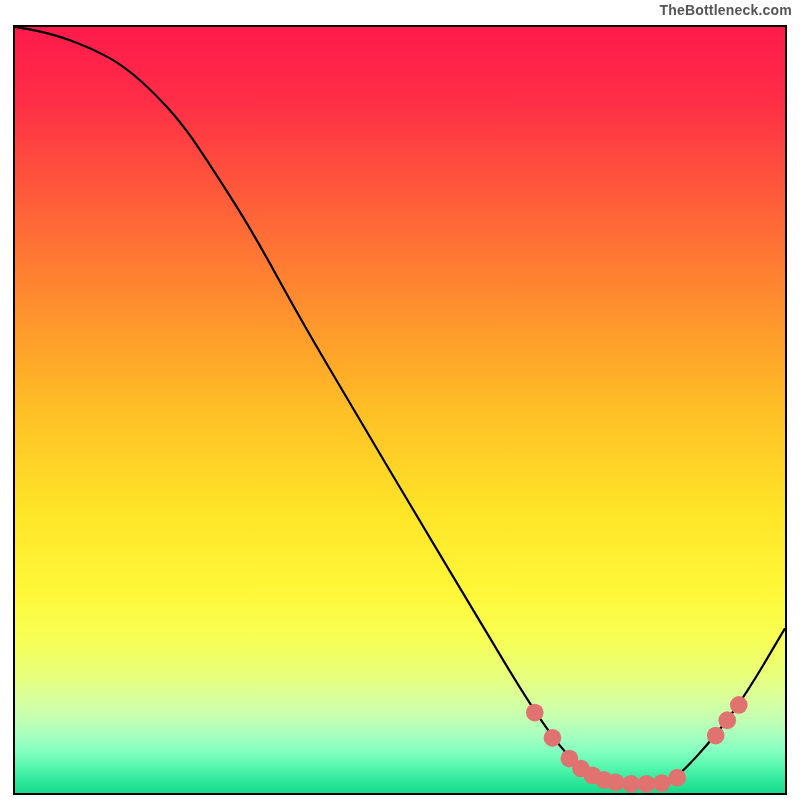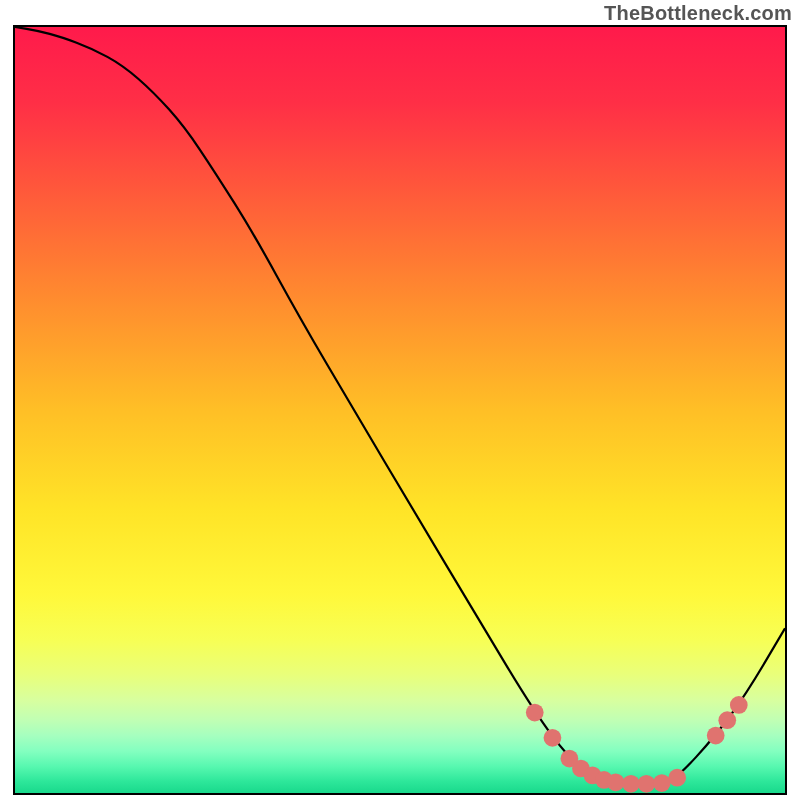--- a/index.html
+++ b/index.html
@@ -14,21 +14,21 @@
   .stage {
     position: relative;
     width: 800px;
     height: 800px;
     background: #ffffff;
   }
   .attribution {
     position: absolute;
     top: 2px;
     right: 8px;
-    font-size: 20px;
+    font-size: 14px;
     font-weight: 600;
     color: #555555;
     letter-spacing: 0.2px;
   }
   
   .plot-box {
     position: absolute;
     left: 13px;
     top: 25px;
     width: 774px;

